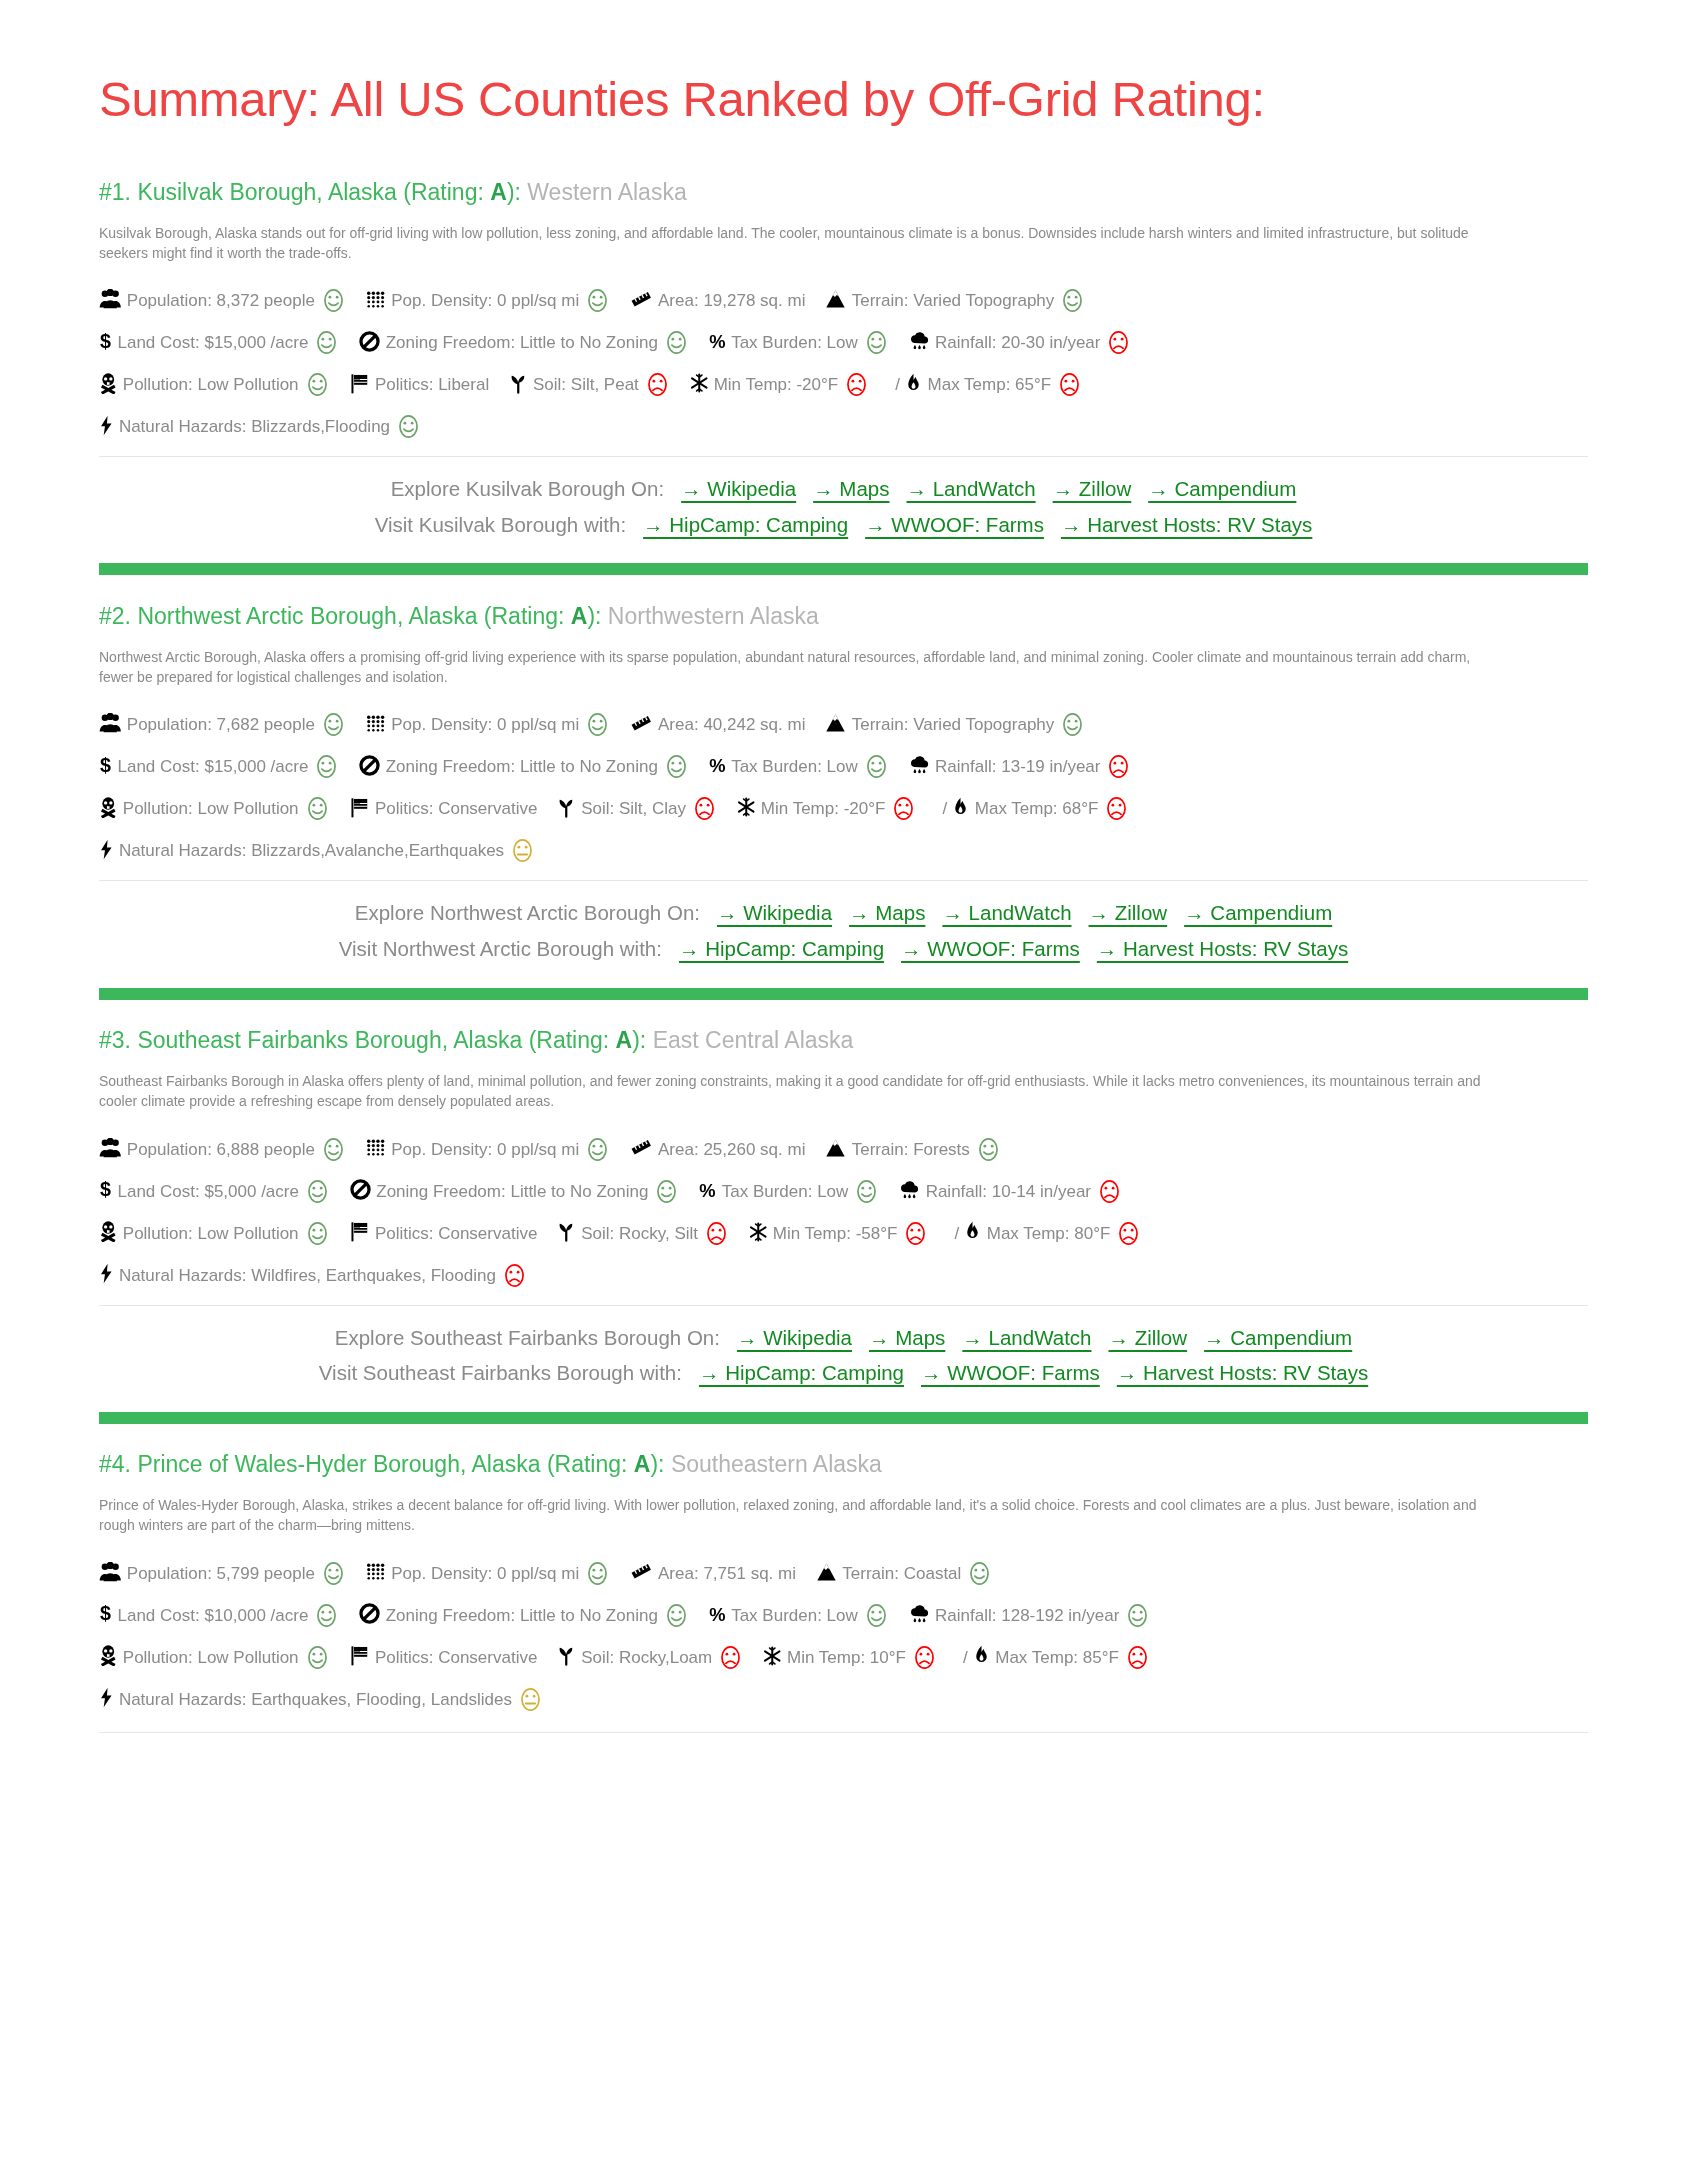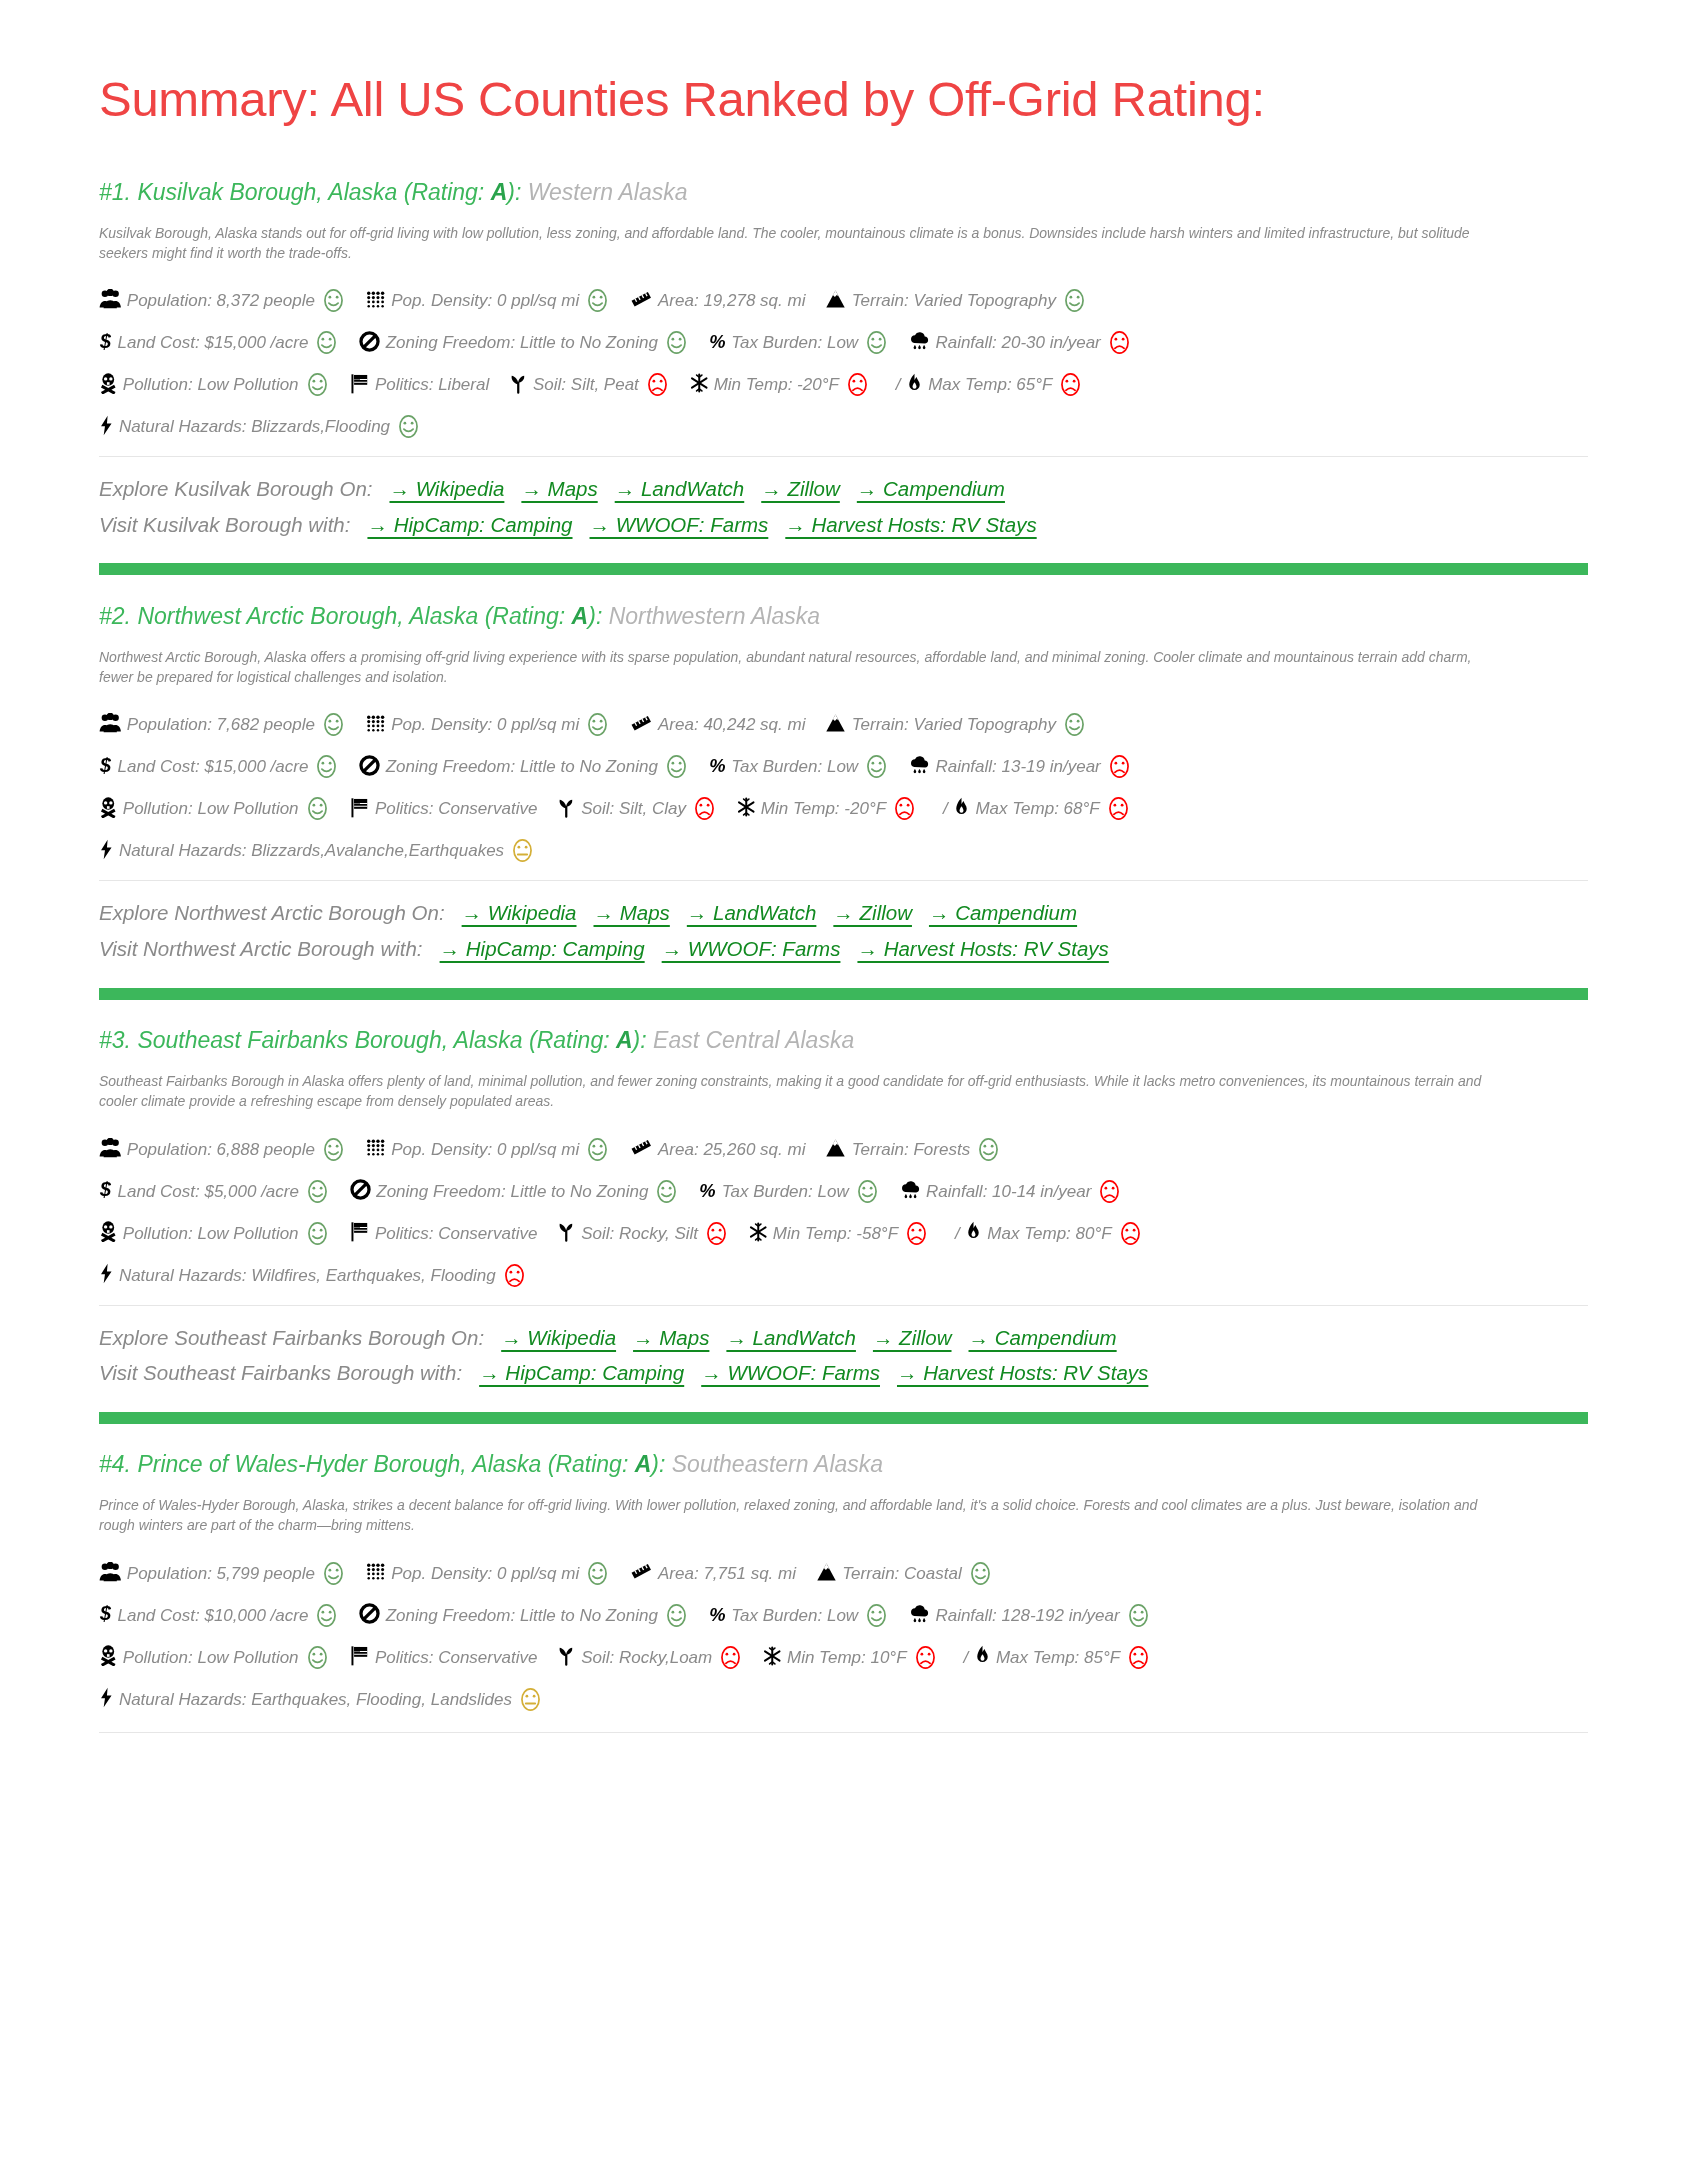--- a/index.html
+++ b/index.html
@@ -26,21 +26,21 @@
   .doc-title {
     font-size: 49px;
     line-height: 1.06;
     font-weight: 400;
     color: #ef4444;
     letter-spacing: -0.3px;
     margin: 0 0 52px 0;
   }
 
   
-  .county { margin: 0 0 0 0; font-style: italic; }
+  .county { margin: 0 0 0 0; }
 
   .county-head {
     font-size: 23px;
     line-height: 1.25;
     color: #3cb75b;
     font-weight: 400;
     margin: 0 0 17px 0;
     white-space: nowrap;
   }
   .county-head .rating-letter { font-weight: 700; color: #2aa34c; }
@@ -108,20 +108,21 @@
   .links-divider {
     border: 0;
     border-top: 1.3px solid #e6e6e6;
     margin: 13.2px 0 16px 0;
   }
   .links-line {
     font-size: 20.5px;
     line-height: 1.55;
     color: #8a8a8a;
     margin: 0 0 4px 0;
+    text-align: center;
   }
   .links-line .lead { color: #8a8a8a; }
   .links-line a,
   .links-line .lnk {
     color: #128a21;
     text-decoration: underline;
     text-decoration-thickness: 2px;
     text-underline-offset: 4.6px;
     margin-left: 17px;
     white-space: nowrap;

